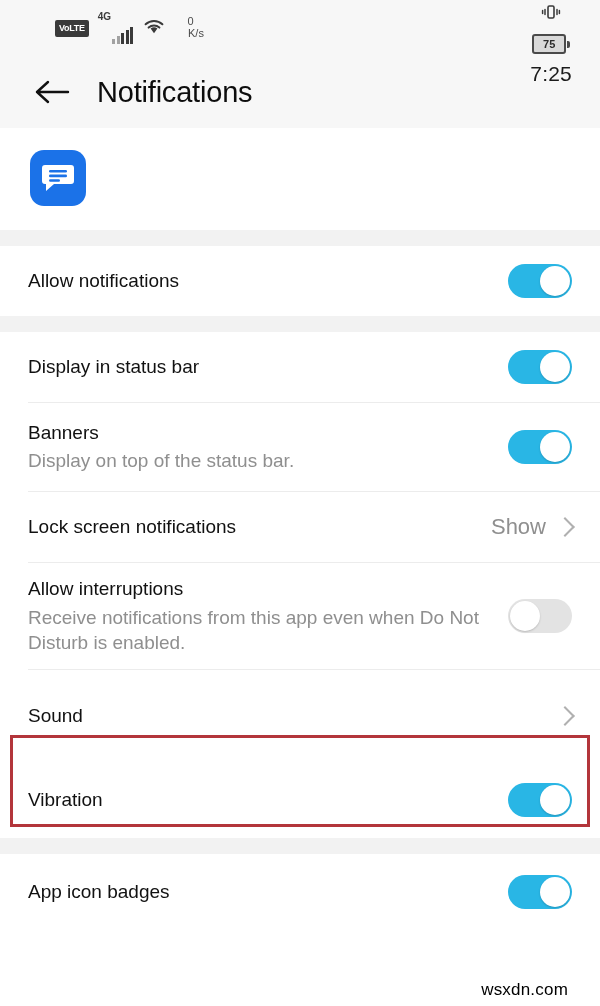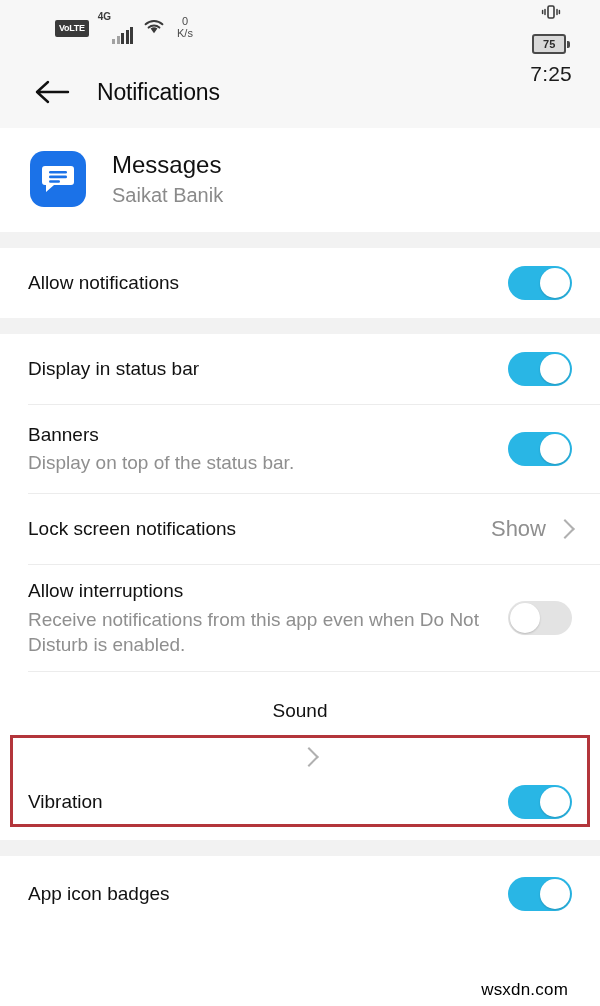--- a/index.html
+++ b/index.html
@@ -80,21 +80,21 @@
   .bars i:nth-child(5) { height: 17px; }
   .speed {
     display: flex;
     flex-direction: column;
     align-items: center;
     line-height: 1.05;
     color: #4a4a4a;
     margin-left: 2px;
   }
   .speed .num { font-size: 11px; }
-  .speed .unit { font-size: 11px; }
+  .speed .unit { font-size: 11px; margin-left: 11px; }
   .clock {
     font-size: 21px;
     color: #1b1b1b;
     letter-spacing: 0.2px;
   }
   .battery {
     display: flex;
     align-items: center;
   }
   .battery .shell {
@@ -132,21 +132,21 @@
   }
   .back {
     width: 46px;
     height: 46px;
     display: flex;
     align-items: center;
     justify-content: center;
     cursor: pointer;
   }
   .title {
-    font-size: 23px;
+    font-size: 29px;
     color: #0d0d0d;
     margin-left: 21px;
     letter-spacing: -0.2px;
   }
 
   
   .app-row {
     background: #fff;
     display: flex;
     align-items: center;
@@ -352,24 +352,20 @@
 
 <div class="app-row">
   <div class="app-icon">
     <svg width="36" height="32" viewBox="0 0 36 32">
       <path d="M5 3 H31 a3 3 0 0 1 3 3 V19 a3 3 0 0 1 -3 3 H14 L6 29 V22 H5 a3 3 0 0 1 -3 -3 V6 a3 3 0 0 1 3 -3 Z" fill="#ffffff"></path>
       <rect x="9" y="8" width="18" height="2.6" rx="1.3" fill="#1b72e8"></rect>
       <rect x="9" y="12.6" width="18" height="2.6" rx="1.3" fill="#1b72e8"></rect>
       <rect x="9" y="17.2" width="11" height="2.6" rx="1.3" fill="#1b72e8"></rect>
     </svg>
   </div>
-  <div class="app-meta">
-    <div class="app-name">Messages</div>
-    <div class="app-sub">Saikat Banik</div>
-  </div>
 </div>
 
 <div class="gap"></div>
 
 <div class="section">
   <div class="row">
     <div class="labels">
       <div class="label">Allow notifications</div>
     </div>
     <div class="toggle on">
@@ -418,21 +414,21 @@
     <div class="labels">
       <div class="label">Allow interruptions</div>
       <div class="sublabel">Receive notifications from this app even when Do Not Disturb is enabled.</div>
     </div>
     <div class="toggle off">
         <span class="knob"></span>
       </div>
   </div>
   <div class="divider"></div>
 
-  <div class="row tall" style="min-height:92px;flex-direction:column;">
+  <div class="row tall" style="min-height:92px;">
     <div class="labels">
       <div class="label">Sound</div>
     </div>
     <div class="value-wrap">
       <span class="chev"></span>
     </div>
   </div>
 
   <div class="row" style="min-height:76px;">
     <div class="labels">

